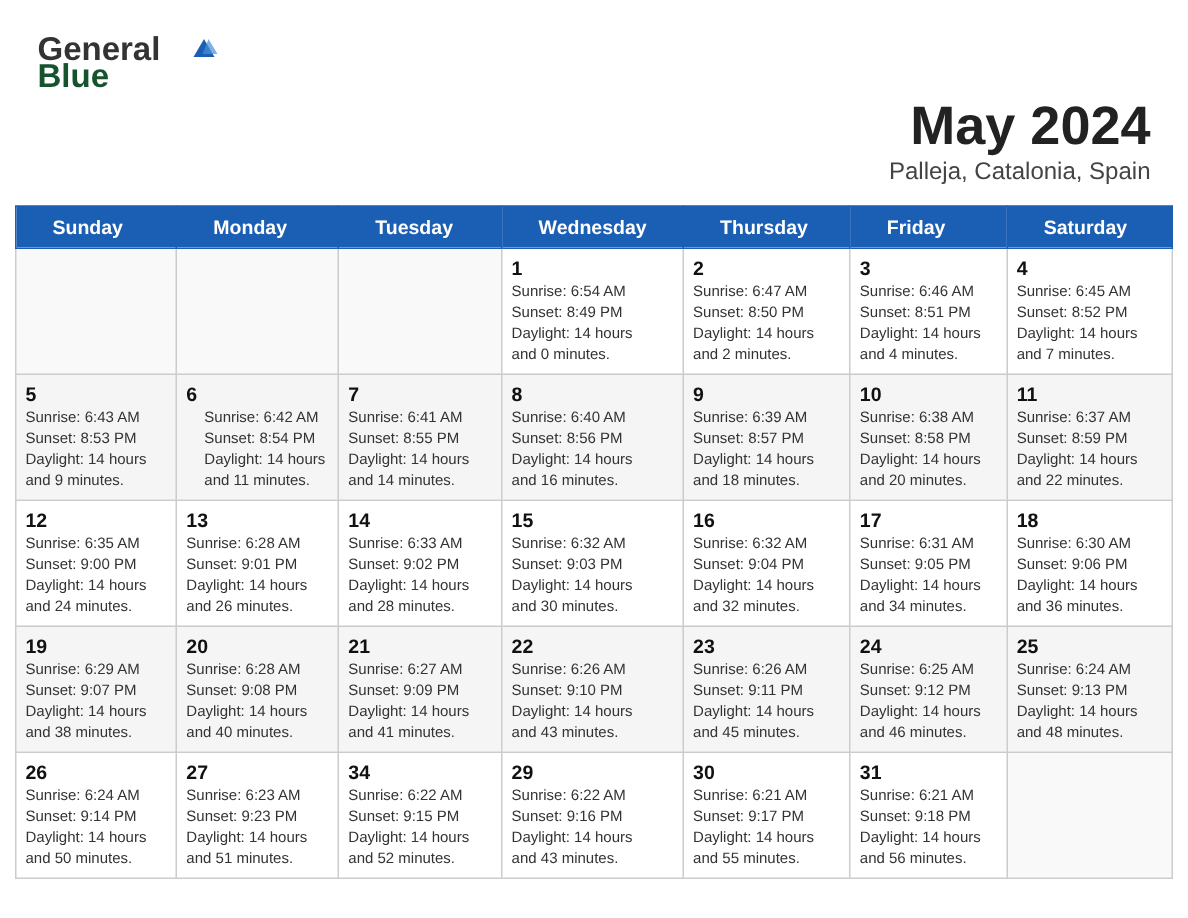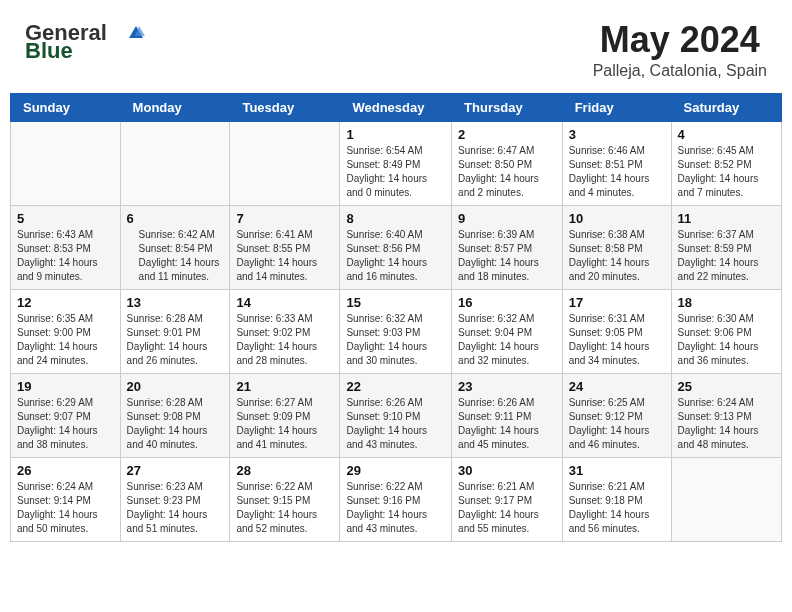--- a/index.html
+++ b/index.html
@@ -35,21 +35,22 @@
       font-size: 22px;
       font-weight: bold;
       color: #14532d;
     }
     .logo-icon {
       width: 18px;
       height: 18px;
       margin-left: 2px;
     }
     .title-block {
-      text-align: center;
+      text-align: right;
+      margin-top: 44px;
     }
     .month-title {
       font-size: 36px;
       font-weight: bold;
       color: #222;
       line-height: 1.1;
     }
     .location {
       font-size: 16px;
       color: #444;
@@ -57,21 +58,21 @@
     }
     .calendar {
       width: 100%;
       border-collapse: collapse;
       margin-top: 8px;
     }
     .calendar th {
       background: #1a5fb4;
       color: #fff;
       text-align: left;
-      padding: 6px 12px;
+      padding: 6px 24px;
       font-size: 13px;
       font-weight: bold;
       border: 1px solid #1a5fb4;
     }
     .calendar td {
       vertical-align: top;
       border: 1px solid #ccc;
       padding: 5px 6px;
       width: 113px;
       min-height: 80px;
@@ -326,21 +327,21 @@
 and 50 minutes.</div>
         </td>
         <td>
           <span class="day-num">27</span>
           <div class="day-info" style="white-space: pre-line;">Sunrise: 6:23 AM
 Sunset: 9:23 PM
 Daylight: 14 hours
 and 51 minutes.</div>
         </td>
         <td>
-          <span class="day-num">28</span>
+          <span class="day-num">34</span>
           <div class="day-info" style="white-space: pre-line;">Sunrise: 6:22 AM
 Sunset: 9:15 PM
 Daylight: 14 hours
 and 52 minutes.</div>
         </td>
         <td>
           <span class="day-num">29</span>
           <div class="day-info" style="white-space: pre-line;">Sunrise: 6:22 AM
 Sunset: 9:16 PM
 Daylight: 14 hours

